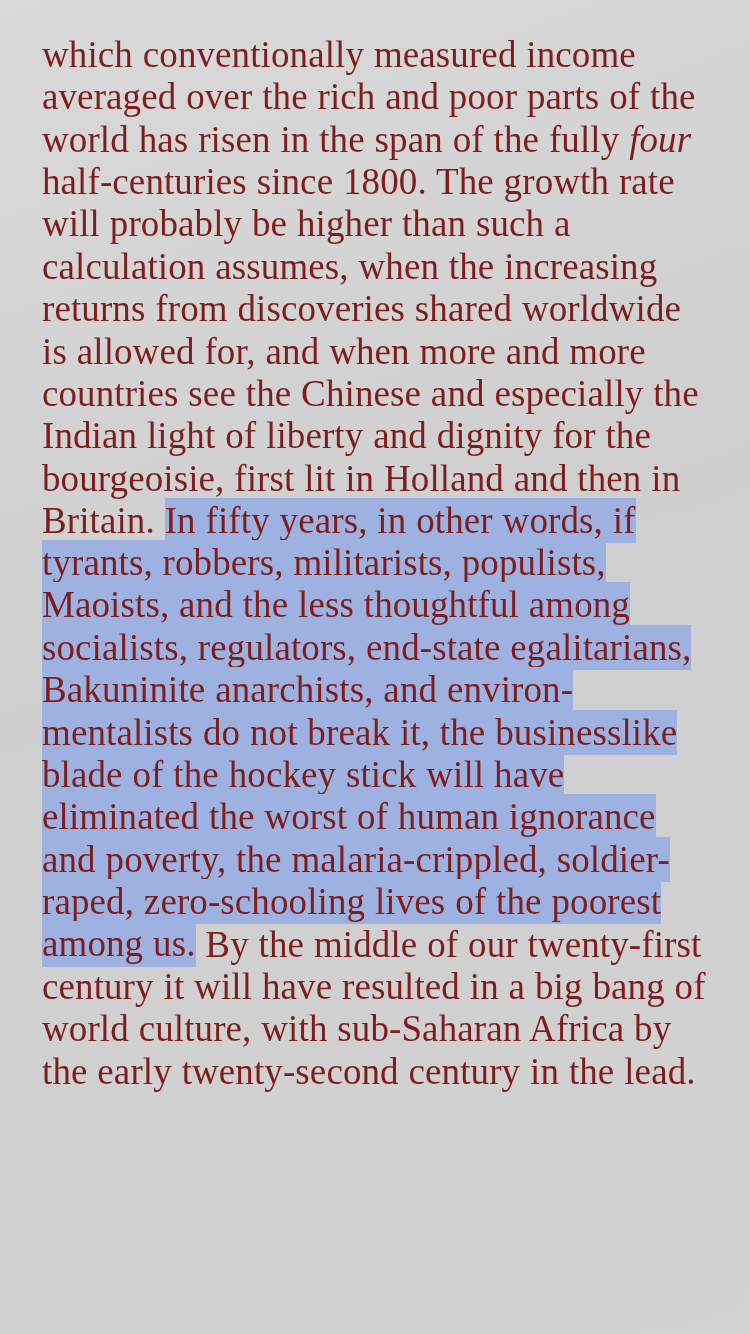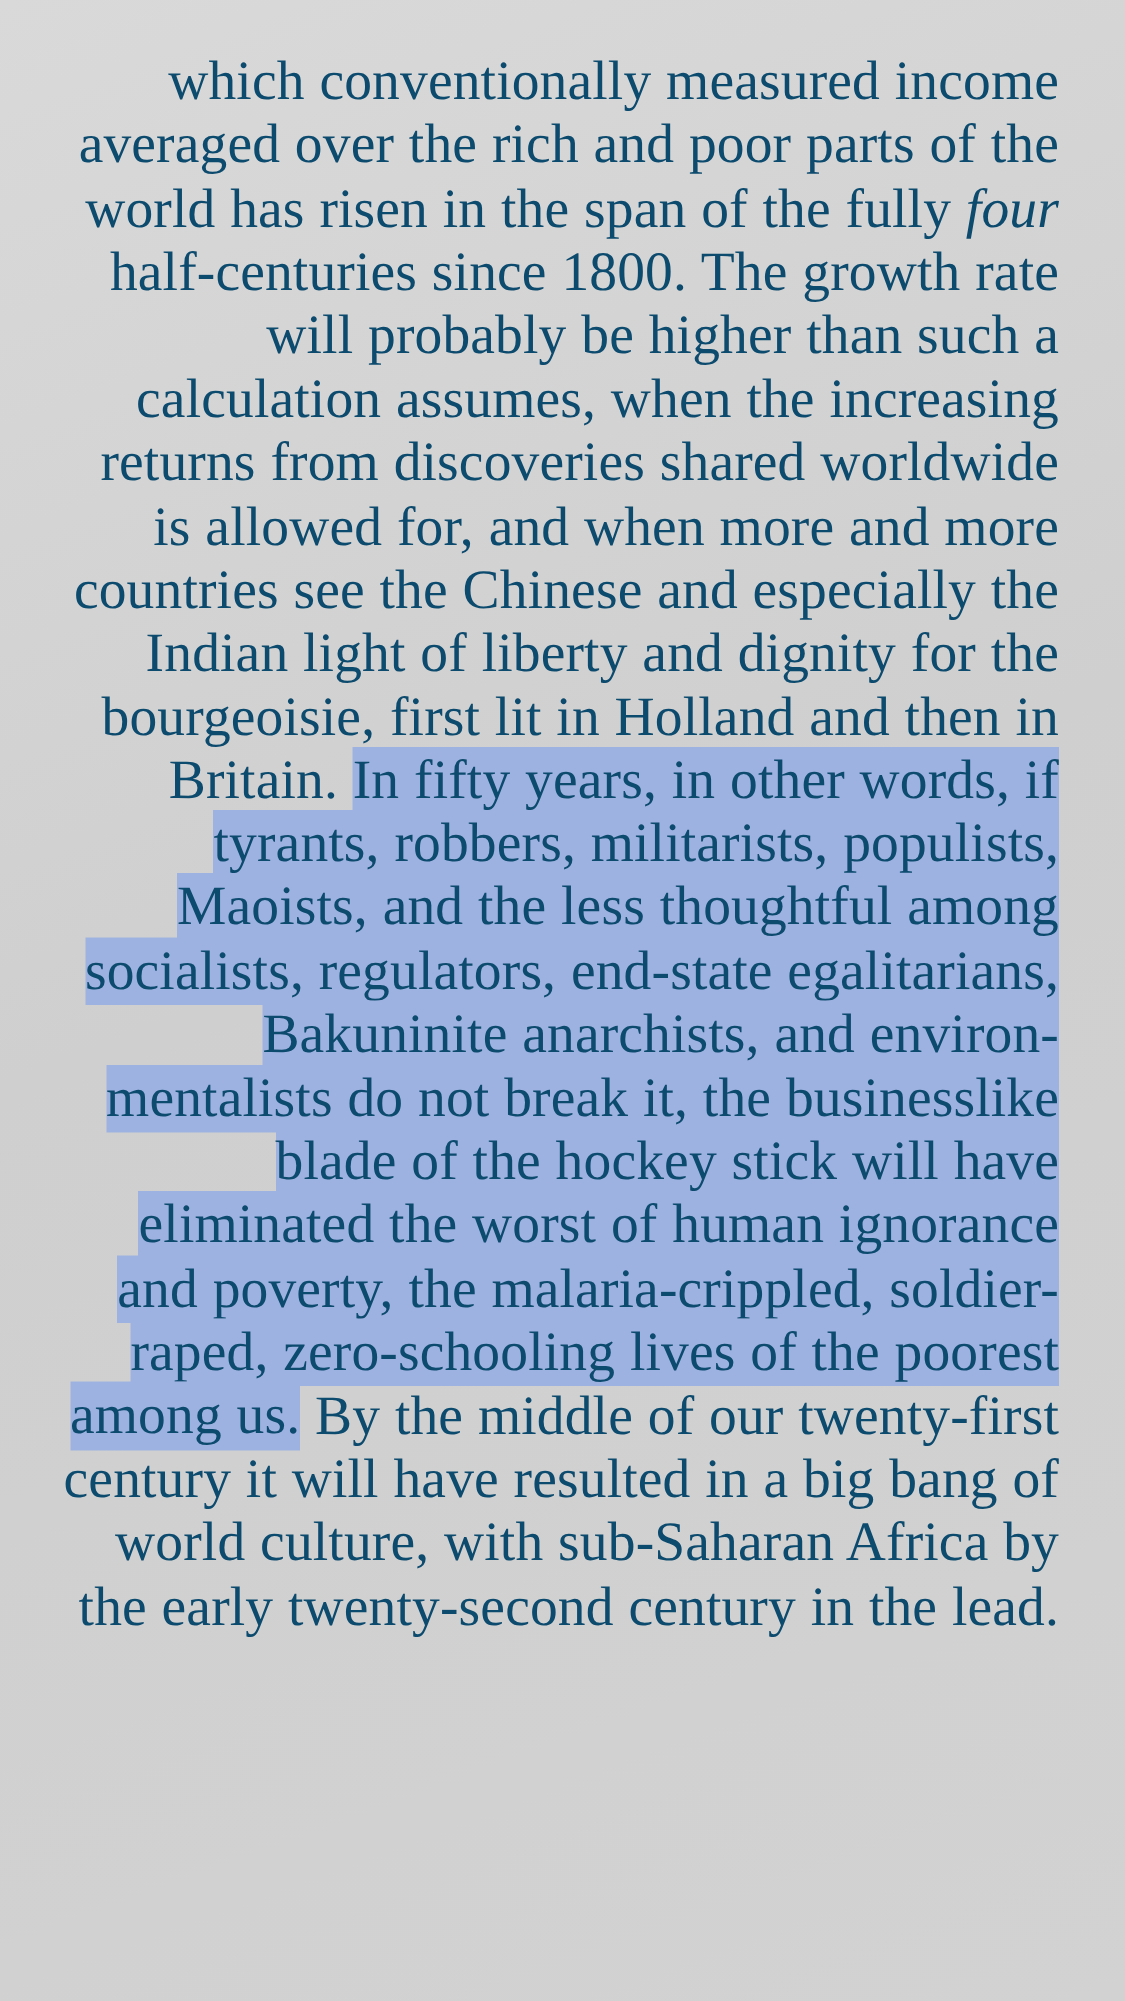--- a/index.html
+++ b/index.html
@@ -17,23 +17,23 @@
   #reader {
     box-sizing: border-box;
     width: 750px;
     height: 1334px;
     padding: 34px 44px 40px 42px;
   }
   .passage {
     margin: 0;
     font-size: 37px;
     line-height: 1.145;
-    color: #0c4a6e;
+    color: #7f1d1d;
     letter-spacing: 0.1px;
-    text-align: right;
+    text-align: left;
     word-spacing: 0.5px;
   }
   .passage em {
     font-style: italic;
   }
   .hl {
     background-color: #9db2e0;
     box-decoration-break: clone;
     -webkit-box-decoration-break: clone;
     padding: 0.06em 0 0.06em 0;

